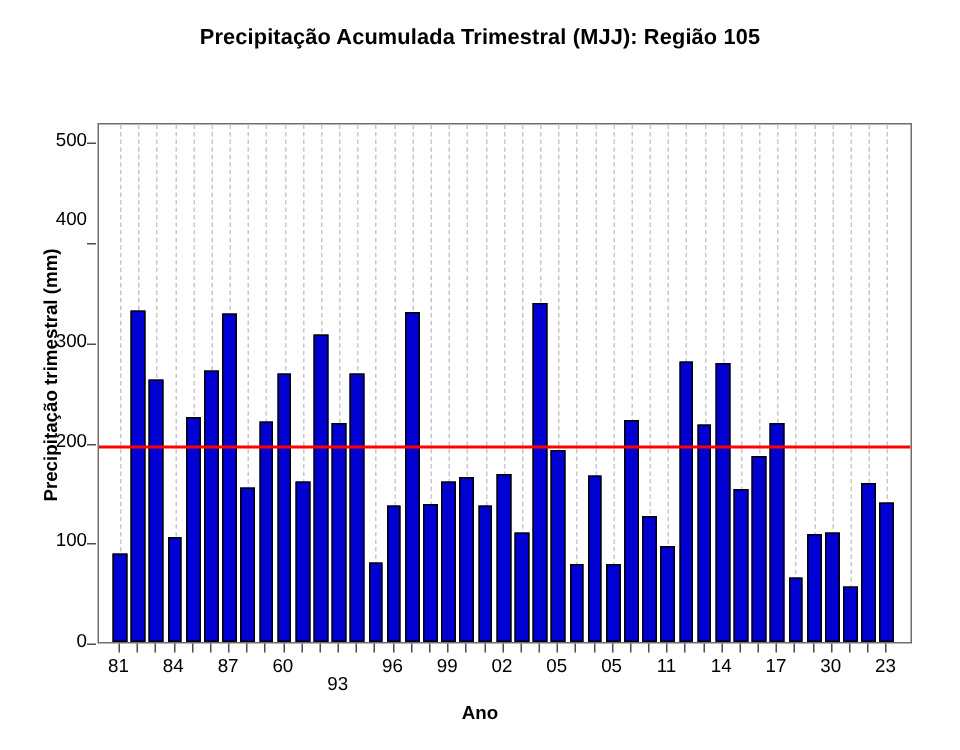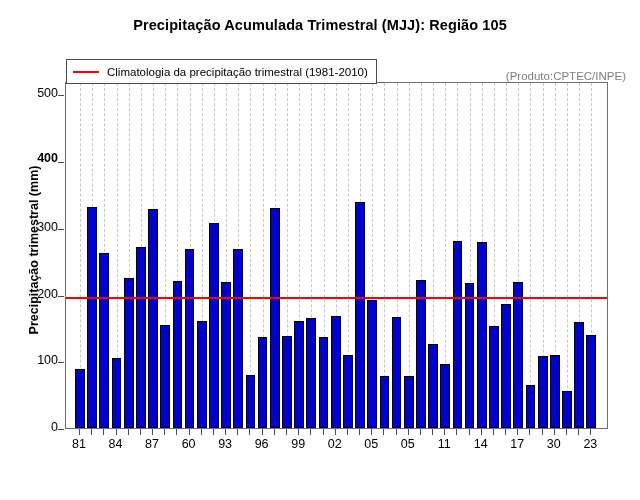--- a/index.html
+++ b/index.html
@@ -158,27 +158,28 @@
   }
 </style>
 </head>
 <body>
 
 <div id="figure">
 
   <div id="chart-title">Precipitação Acumulada Trimestral (MJJ): Região 105</div>
 
   <div id="ylabel">Precipitação trimestral (mm)</div>
+  <div id="xlabel">Ano</div>
 
   <div id="yticks">
       <div class="ytick-label" style="top: 420px;">0</div>
       <div class="ytick-label" style="top: 353.27px;">100</div>
       <div class="ytick-label" style="top: 286.54px;">200</div>
       <div class="ytick-label" style="top: 219.81px;">300</div>
-      <div class="ytick-label" style="top: 151px; font-weight: bold;">400</div>
+      <div class="ytick-label" style="top: 139px;">400</div>
       <div class="ytick-label" style="top: 86.35px;">500</div>
     </div>
 
   <div id="plot">
     <div id="gridlines">
         <div class="vgrid" style="left: 14px;"></div>
         <div class="vgrid" style="left: 26.18px;"></div>
         <div class="vgrid" style="left: 38.35px;"></div>
         <div class="vgrid" style="left: 50.53px;"></div>
         <div class="vgrid" style="left: 62.7px;"></div>
@@ -286,21 +287,21 @@
       <div class="xtick-mark" style="left: 139.88px;"></div>
       <div class="xtick-mark" style="left: 152.05px;"></div>
       <div class="xtick-label" style="left: 152.05px;">87</div>
       <div class="xtick-mark" style="left: 164.23px;"></div>
       <div class="xtick-mark" style="left: 176.4px;"></div>
       <div class="xtick-mark" style="left: 188.58px;"></div>
       <div class="xtick-label" style="left: 188.58px;">60</div>
       <div class="xtick-mark" style="left: 200.75px;"></div>
       <div class="xtick-mark" style="left: 212.92px;"></div>
       <div class="xtick-mark" style="left: 225.1px;"></div>
-      <div class="xtick-label" style="left: 225.1px;">93</div>
+      <div class="xtick-label" style="left: 225.1px; margin-top: 12px;">93</div>
       <div class="xtick-mark" style="left: 237.27px;"></div>
       <div class="xtick-mark" style="left: 249.45px;"></div>
       <div class="xtick-mark" style="left: 261.62px;"></div>
       <div class="xtick-label" style="left: 261.62px;">96</div>
       <div class="xtick-mark" style="left: 273.8px;"></div>
       <div class="xtick-mark" style="left: 285.97px;"></div>
       <div class="xtick-mark" style="left: 298.15px;"></div>
       <div class="xtick-label" style="left: 298.15px;">99</div>
       <div class="xtick-mark" style="left: 310.32px;"></div>
       <div class="xtick-mark" style="left: 322.5px;"></div>
@@ -329,20 +330,15 @@
       <div class="xtick-mark" style="left: 529.47px;"></div>
       <div class="xtick-mark" style="left: 541.65px;"></div>
       <div class="xtick-mark" style="left: 553.82px;"></div>
       <div class="xtick-label" style="left: 553.82px;">30</div>
       <div class="xtick-mark" style="left: 566px;"></div>
       <div class="xtick-mark" style="left: 578.17px;"></div>
       <div class="xtick-mark" style="left: 590.35px;"></div>
       <div class="xtick-label" style="left: 590.35px;">23</div>
     </div>
 
-  <div id="legend">
-    <span id="legend-line"></span>
-    <span id="legend-label">Climatologia da precipitação trimestral (1981-2010)</span>
-  </div>
-
-  <div id="source-note">(Produto:CPTEC/INPE)</div>
+
 
 </div>
 
 </body></html>

